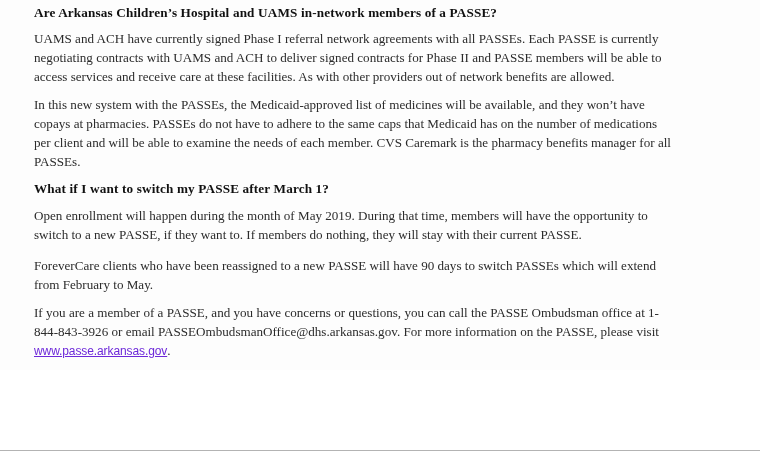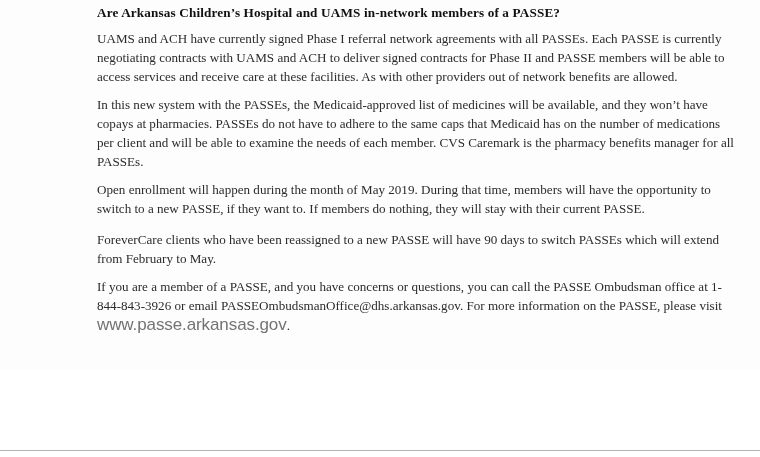--- a/index.html
+++ b/index.html
@@ -18,21 +18,21 @@
   }
 
   .page {
     position: absolute;
     left: 0;
     top: 0;
     width: 760px;
     height: 370px;
     background: #fdfdfd;
     box-sizing: border-box;
-    padding: 4px 60px 0 97px;
+    padding: 4px 60px 0 34px;
   }
 
   .doc-body {
     width: 638px;
   }
 
   .qa-section {
     margin: 0;
   }
 
@@ -66,23 +66,24 @@
   .qa-section + .qa-section {
     margin-top: 9px;
   }
 
   .sec-pharmacy { margin-top: 10px; }
   .sec-switch   { margin-top: 8px; }
   .sec-contact  { margin-top: 7px; }
 
   .url {
     font-family: "Liberation Sans", "DejaVu Sans", sans-serif;
-    font-size: 17px;
+    font-size: 12px;
     letter-spacing: -0.1px;
-    color: #737373;
+    color: #6d28d9;
+    text-decoration: underline;
   }
 
   .footer-rule {
     position: absolute;
     left: 0;
     top: 450px;
     width: 760px;
     height: 1px;
     background: #9a9a9a;
     opacity: 0.75;
@@ -106,20 +107,21 @@
     <section class="qa-section sec-network">
       <h2 class="question">Are Arkansas Children’s Hospital and UAMS in-network members of a PASSE?</h2>
       <p class="answer">UAMS and ACH have currently signed Phase I referral network agreements with all PASSEs.  Each PASSE is currently negotiating contracts with UAMS and ACH to deliver signed contracts for Phase II and PASSE members will be able to access services and receive care at these facilities.  As with other providers out of network benefits are allowed.</p>
     </section>
 
     <section class="qa-section sec-pharmacy">
       <p class="answer">In this new system with the PASSEs, the Medicaid-approved list of medicines will be available, and they won’t have copays at pharmacies. PASSEs do not have to adhere to the same caps that Medicaid has on the number of medications per client and will be able to examine the needs of each member. CVS Caremark is the pharmacy benefits manager for all PASSEs.</p>
     </section>
 
     <section class="qa-section sec-switch">
+      <h2 class="question">What if I want to switch my PASSE after March 1?</h2>
       <p class="answer">Open enrollment will happen during the month of May 2019. During that time, members will have the opportunity to switch to a new PASSE, if they want to. If members do nothing, they will stay with their current PASSE.</p>
       <p class="answer">ForeverCare clients who have been reassigned to a new PASSE will have 90 days to switch PASSEs which will extend from February to May.</p>
     </section>
 
     <section class="qa-section sec-contact">
       <p class="answer"><span>If you are a member of a PASSE, and you have concerns or questions, you can call the PASSE Ombudsman office at 1-844-843-3926 or email PASSEOmbudsmanOffice@dhs.arkansas.gov. For more information on the PASSE, please visit </span><span class="url">www.passe.arkansas.gov</span><span>.</span></p>
     </section>
 
   </div>
 </div>

